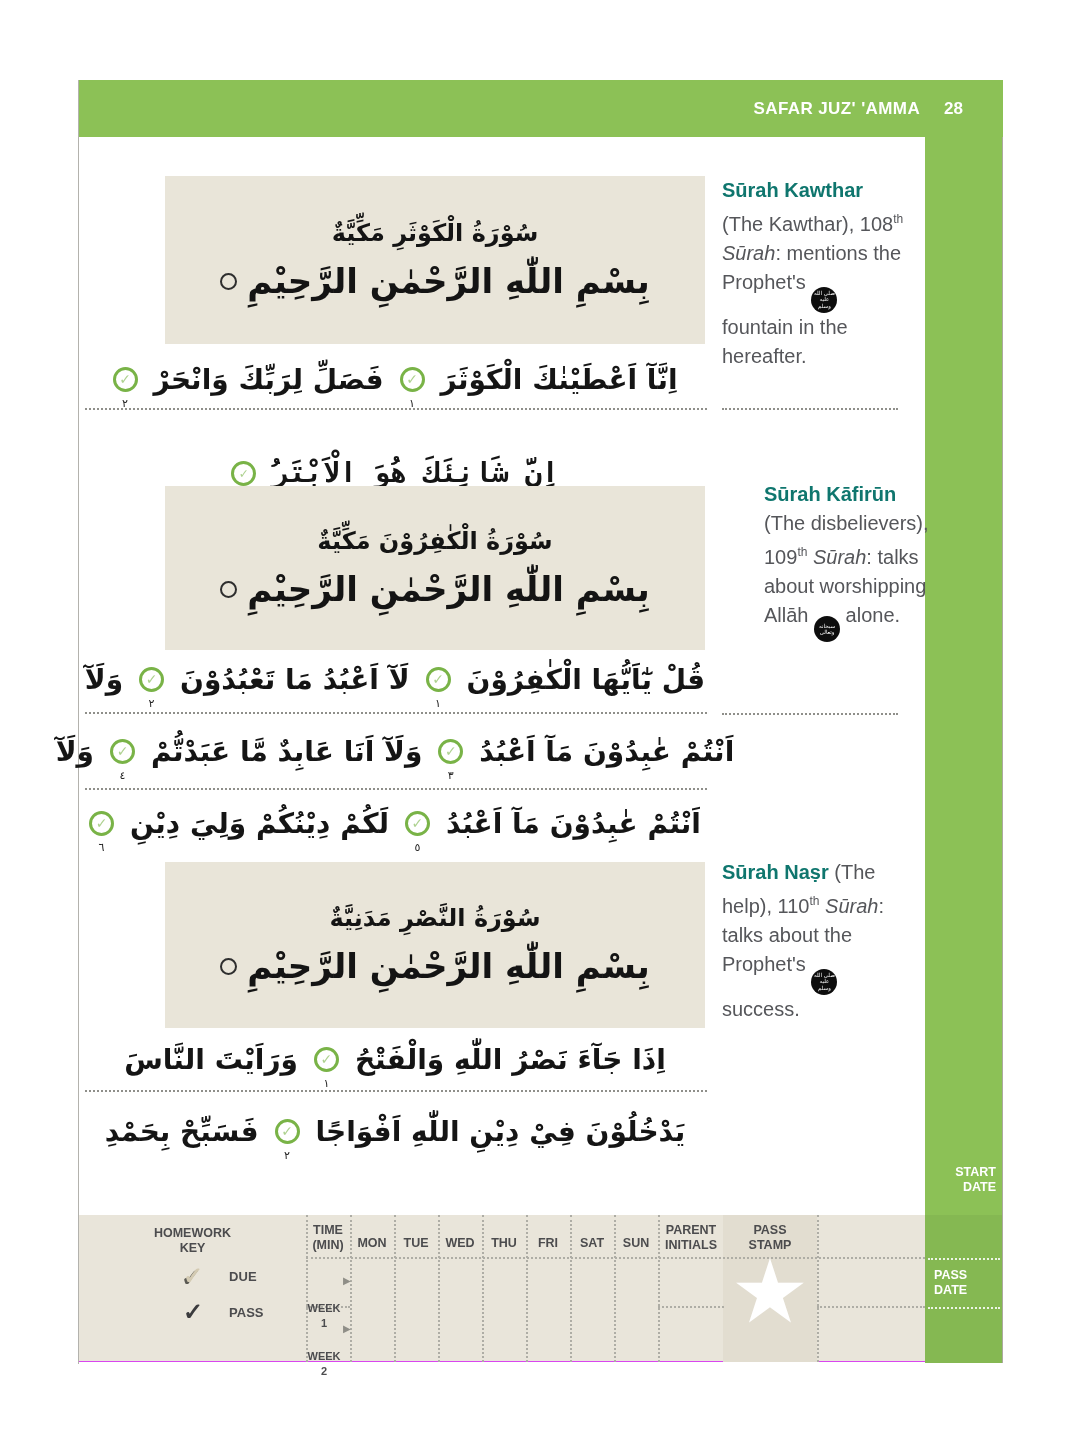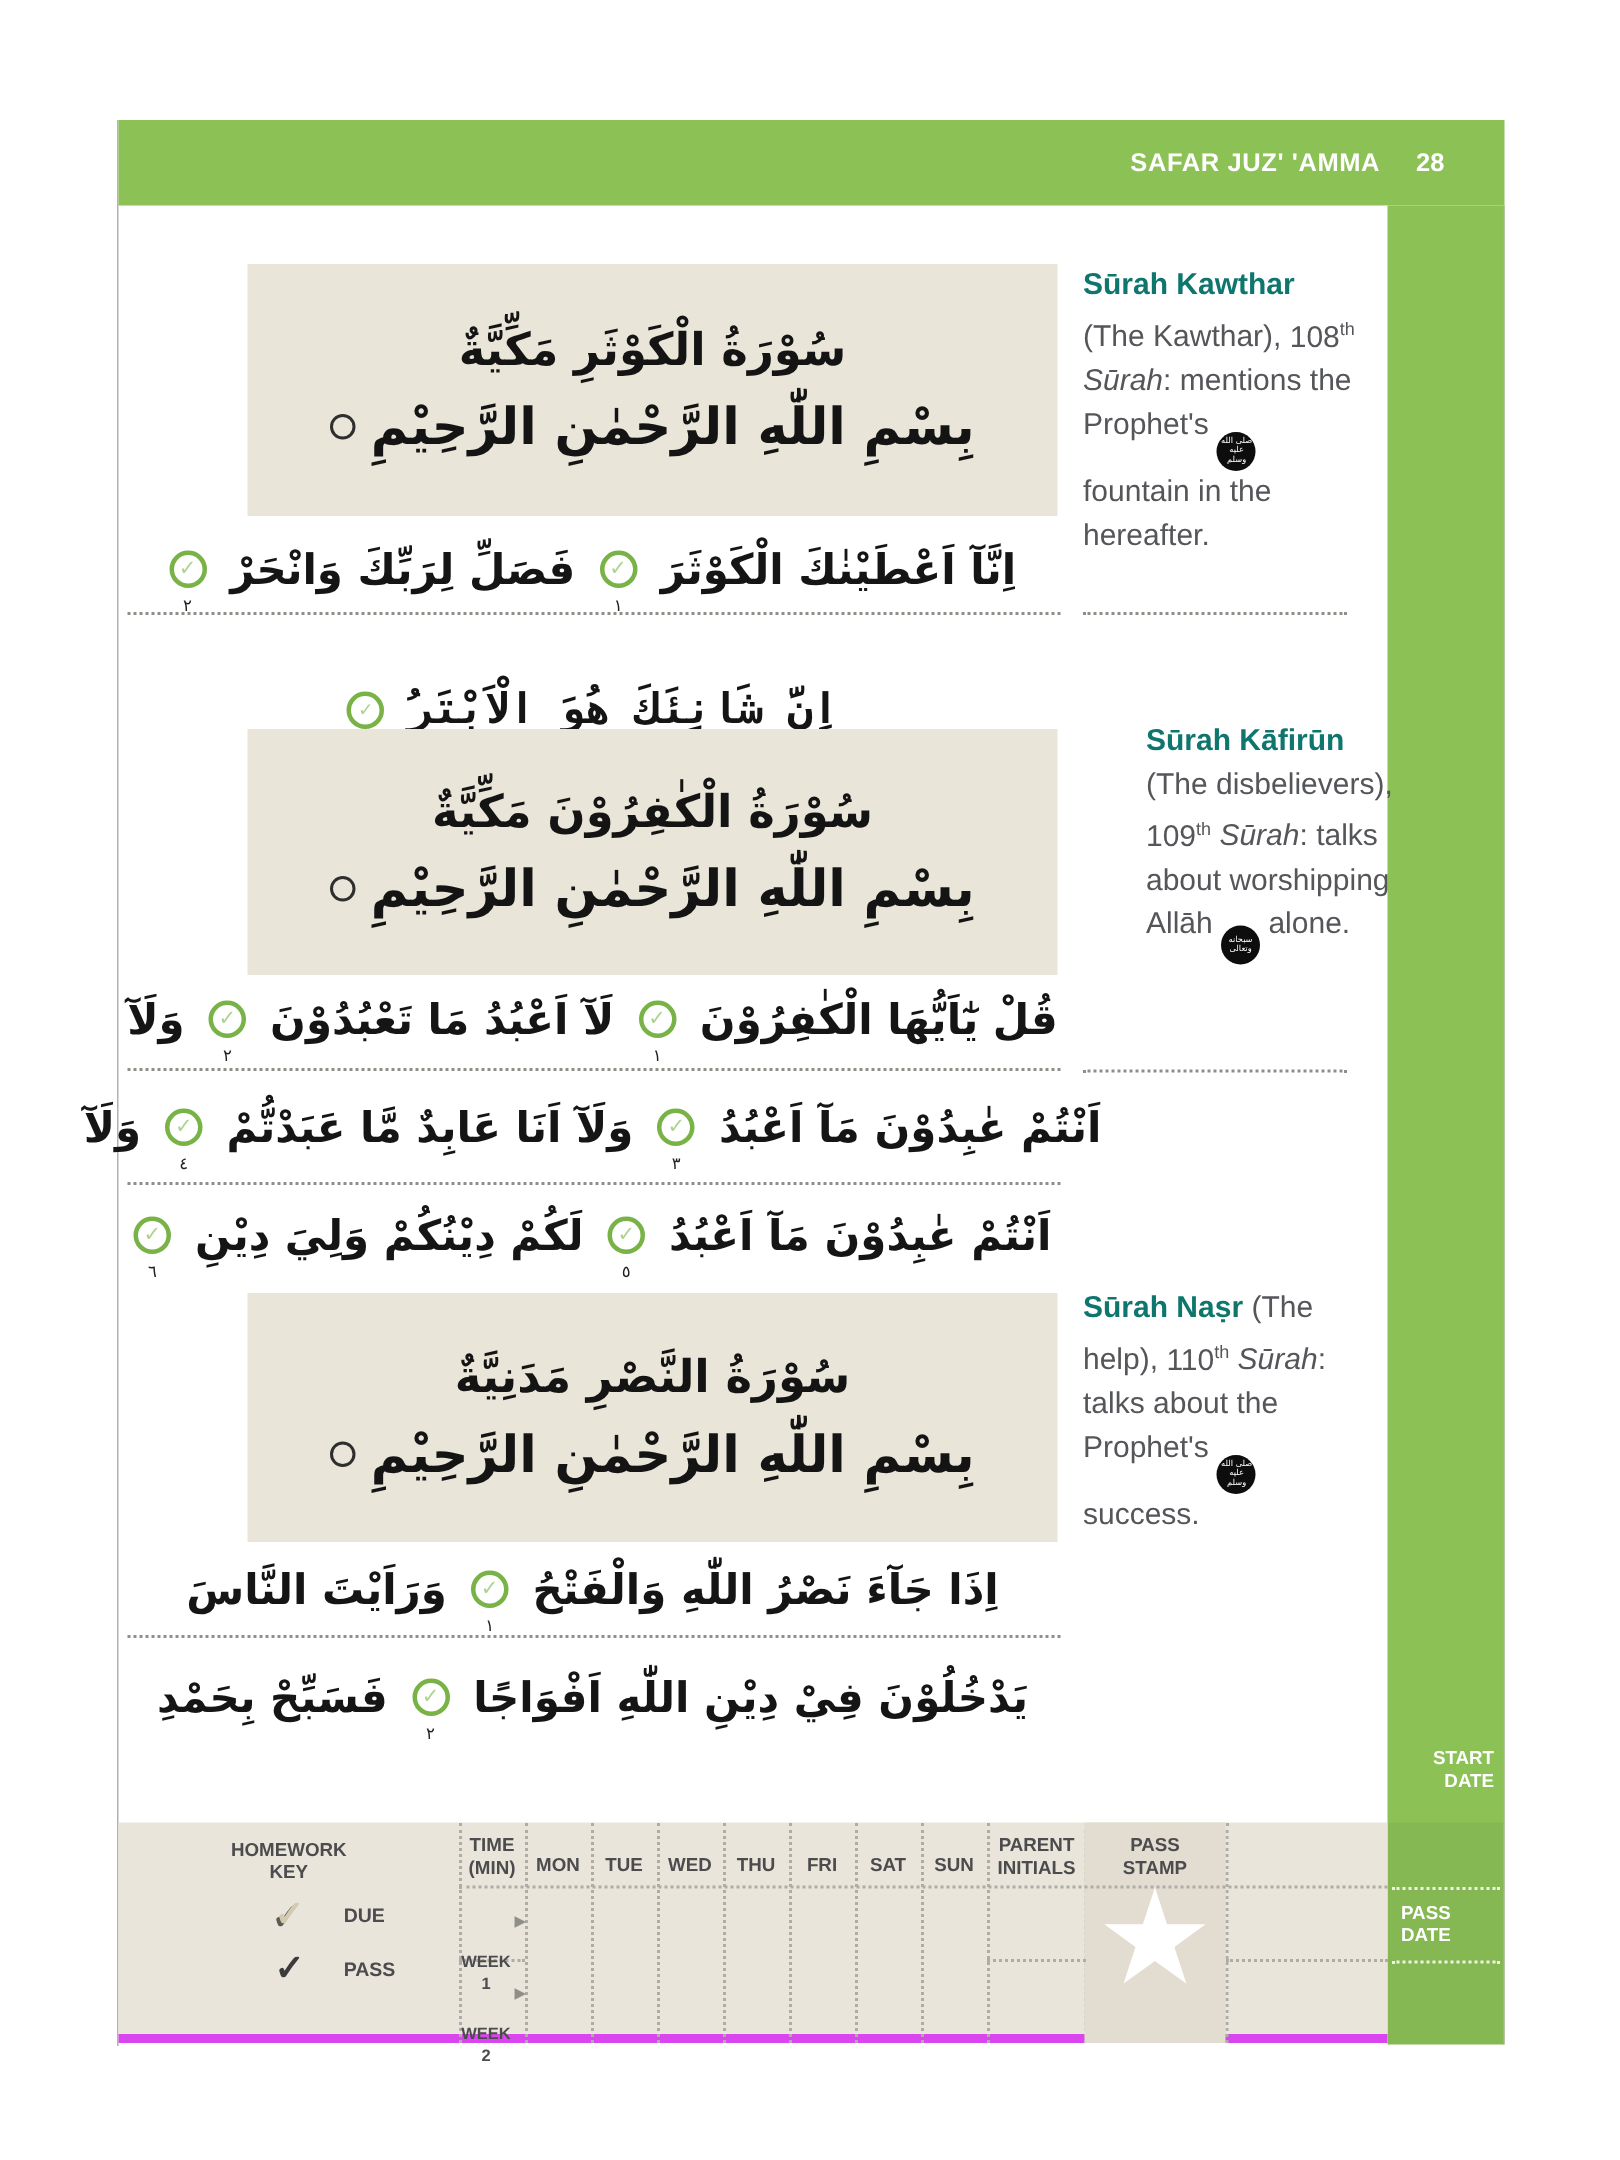--- a/index.html
+++ b/index.html
@@ -33,21 +33,21 @@
 
   
   .block {
     position:absolute; left:165px; width:540px; background:#e9e5d9;
     display:flex; flex-direction:column; align-items:center; justify-content:center; gap:14px;
   }
   .block-kawthar { top:176px; height:168px; }
   .block-kafirun { top:486px; height:164px; }
   .block-nasr    { top:862px; height:166px; }
   .ar { font-family:"DejaVu Sans", sans-serif; color:#141414; }
-  .block-title { font-size:30px; font-weight:bold; direction:rtl; }
+  .block-title { font-size:24px; font-weight:bold; direction:rtl; }
   .block-bism  { font-size:34px; font-weight:bold; direction:rtl; display:flex; align-items:center; gap:10px; }
   .open-circle { display:inline-block; width:17px; height:17px; border:2px solid #2e2e2e; border-radius:50%; background:transparent; }
 
   
   .verse-row {
     position:absolute; left:85px; width:620px; height:58px;
     display:flex; direction:rtl; justify-content:center; align-items:center; gap:16px;
     font-family:"DejaVu Sans", sans-serif; font-weight:bold; font-size:28px; color:#151515; white-space:nowrap;
   }
   .vr1 { top:350px; } .vr2 { top:444px;font-family:Liberation Mono, monospace; }
@@ -78,21 +78,21 @@
   .mini-icon {
     display:inline-flex; width:26px; height:26px; border-radius:50%; background:#0d0d0d;
     color:#fff; font-size:5.5px; line-height:1.2; align-items:center; justify-content:center;
     text-align:center; vertical-align:-6px; overflow:hidden; padding:2px;
     font-family:"DejaVu Sans", sans-serif;
   }
 
   
   .hw {
     position:absolute; left:79px; top:1215px; width:846px; height:147px;
-    background:#e9e5da; border-bottom:6px solid #d946ef; color:#4c4c4e;
+    background:#e9e5da; border-bottom:1px solid #d946ef; color:#4c4c4e;
   }
   .hw .hdr { position:absolute; font-weight:bold; font-size:12.5px; line-height:15px; text-align:center; }
   .hw-key-title { left:0; top:11px; width:227px; }
   .key-row { position:absolute; left:104px; display:flex; align-items:center; gap:26px; font-weight:bold; font-size:13px; }
   .kr1 { top:47px; } .kr2 { top:83px; }
   .check { font-size:24px; font-weight:bold; }
   .check-due  { color:#d3cab2; text-shadow:-2px 2px 0 #5b5a53; }
   .check-pass { color:#3b3b3d; }
 
   .vdot { position:absolute; top:0; height:147px; width:0; border-left:2px dotted #aeada5; }

